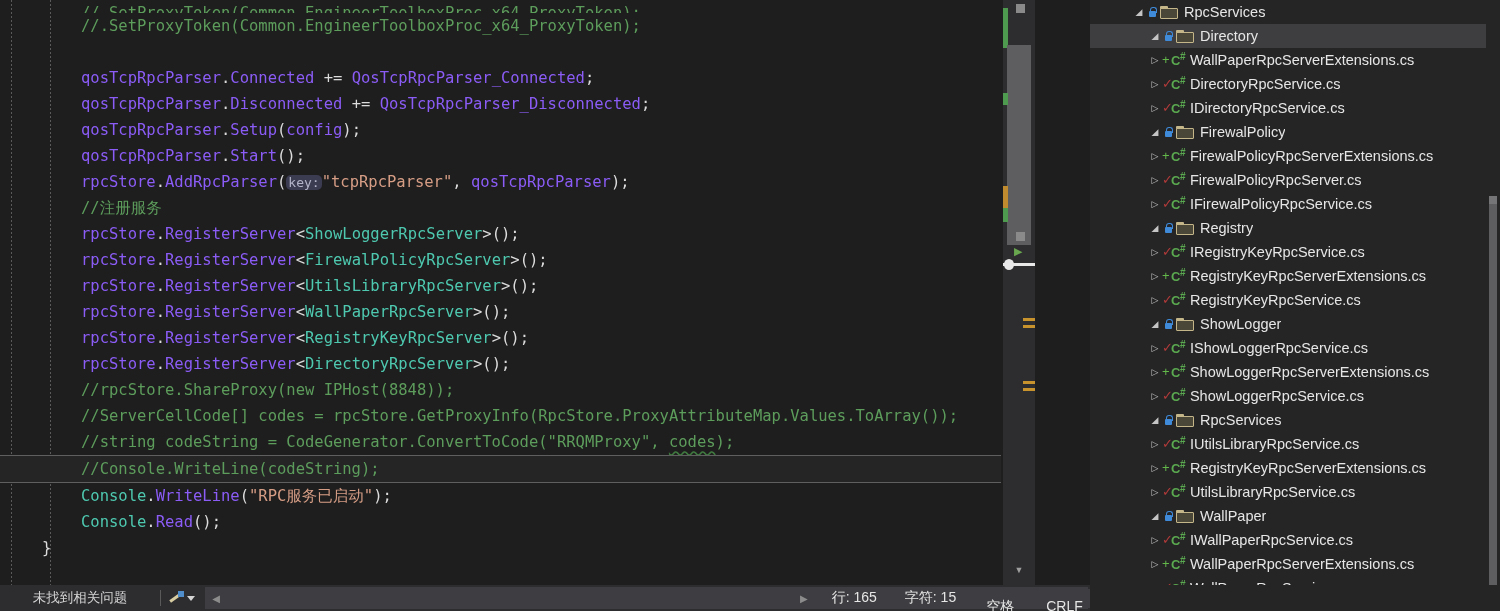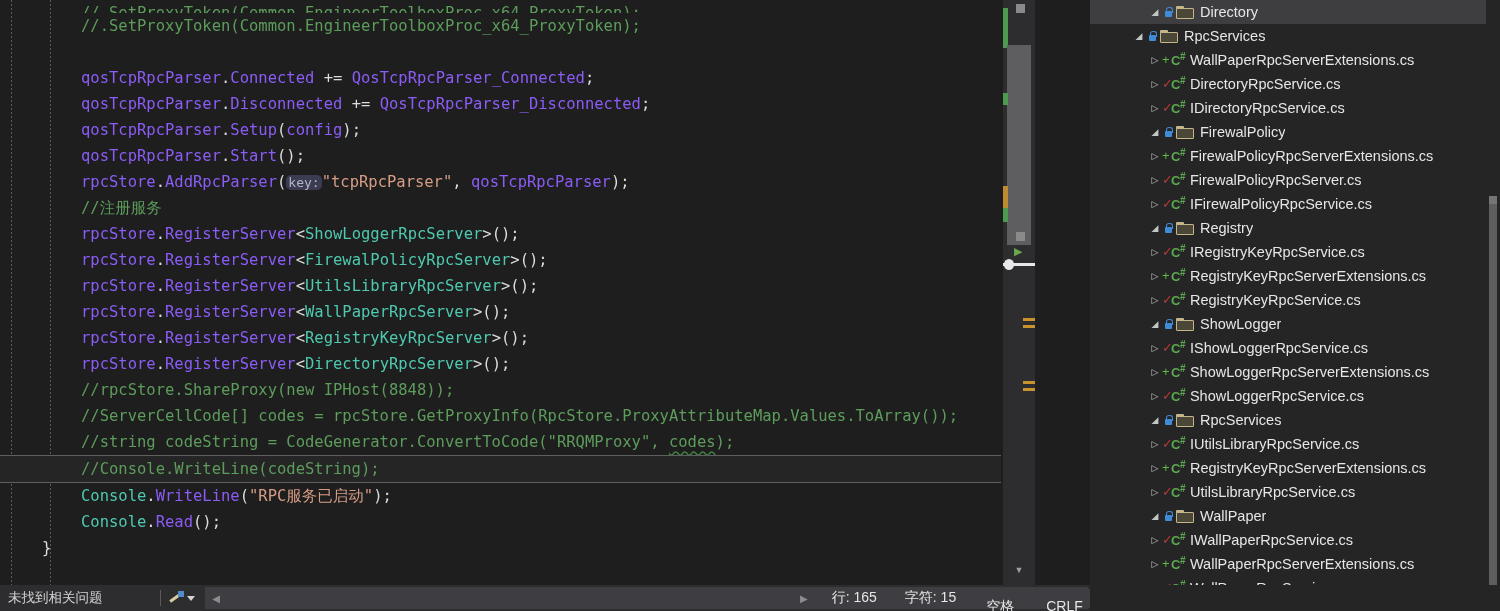--- a/index.html
+++ b/index.html
@@ -148,21 +148,21 @@
   #tree-scroll-cap{
     position:absolute; right:3px; top:196px; width:8px; height:8px; background:#757577;
   }
 
   
   #status-bar{
     position:absolute; left:0; top:585px; width:1090px; height:26px;
     background:#2d2d30; display:flex; align-items:center;
     font-size:13.5px; color:#d4d4d4;
   }
-  #status-message{ padding:0 8px; width:160px; }
+  #status-message{ padding:0 8px; width:160px;text-align:center; }
   .sb-sep{ width:1px; height:16px; background:#5a5a5a; }
   #wand-tool{
     display:flex; align-items:center; gap:3px; padding:0 8px; height:100%;
   }
   #wand-icon{ position:relative; width:15px; height:14px; }
   #wand-icon .stick{
     position:absolute; left:1px; top:9px; width:12px; height:2.5px;
     background:#d8cda2; transform:rotate(-35deg); transform-origin:left center;
   }
   #wand-icon .spark{
@@ -219,37 +219,37 @@
     <div class="preview-box" style="top:232px;"></div>
     <div class="mark" style="top:318px;"></div>
     <div class="mark" style="top:325px;"></div>
     <div class="mark" style="top:381px;"></div>
     <div class="mark" style="top:388px;"></div>
     <div id="scroll-down-btn">▼</div>
   </div>
 
   <div id="tree-pane">
     <div id="tree-rows">
+        <div class="tree-row ind-0">
+          <span class="twisty open"></span>
+          <span class="lock"></span>
+          <span class="folder">
+            <span class="tab"></span>
+            <span class="body"></span>
+          </span>
+          <span class="tree-label">RpcServices</span>
+        </div>
         <div class="tree-row ind-1 selected">
           <span class="twisty open"></span>
           <span class="lock"></span>
           <span class="folder">
             <span class="tab"></span>
             <span class="body"></span>
           </span>
           <span class="tree-label">Directory</span>
-        </div>
-        <div class="tree-row ind-0">
-          <span class="twisty open"></span>
-          <span class="lock"></span>
-          <span class="folder">
-            <span class="tab"></span>
-            <span class="body"></span>
-          </span>
-          <span class="tree-label">RpcServices</span>
         </div>
         <div class="tree-row ind-2">
           <span class="twisty closed"></span>
           <span class="cs-icon">
             <span class="badge plus">+</span>
             <span class="cs-text">C<sup>#</sup></span>
           </span>
           <span class="tree-label">WallPaperRpcServerExtensions.cs</span>
         </div>
         <div class="tree-row ind-2">

